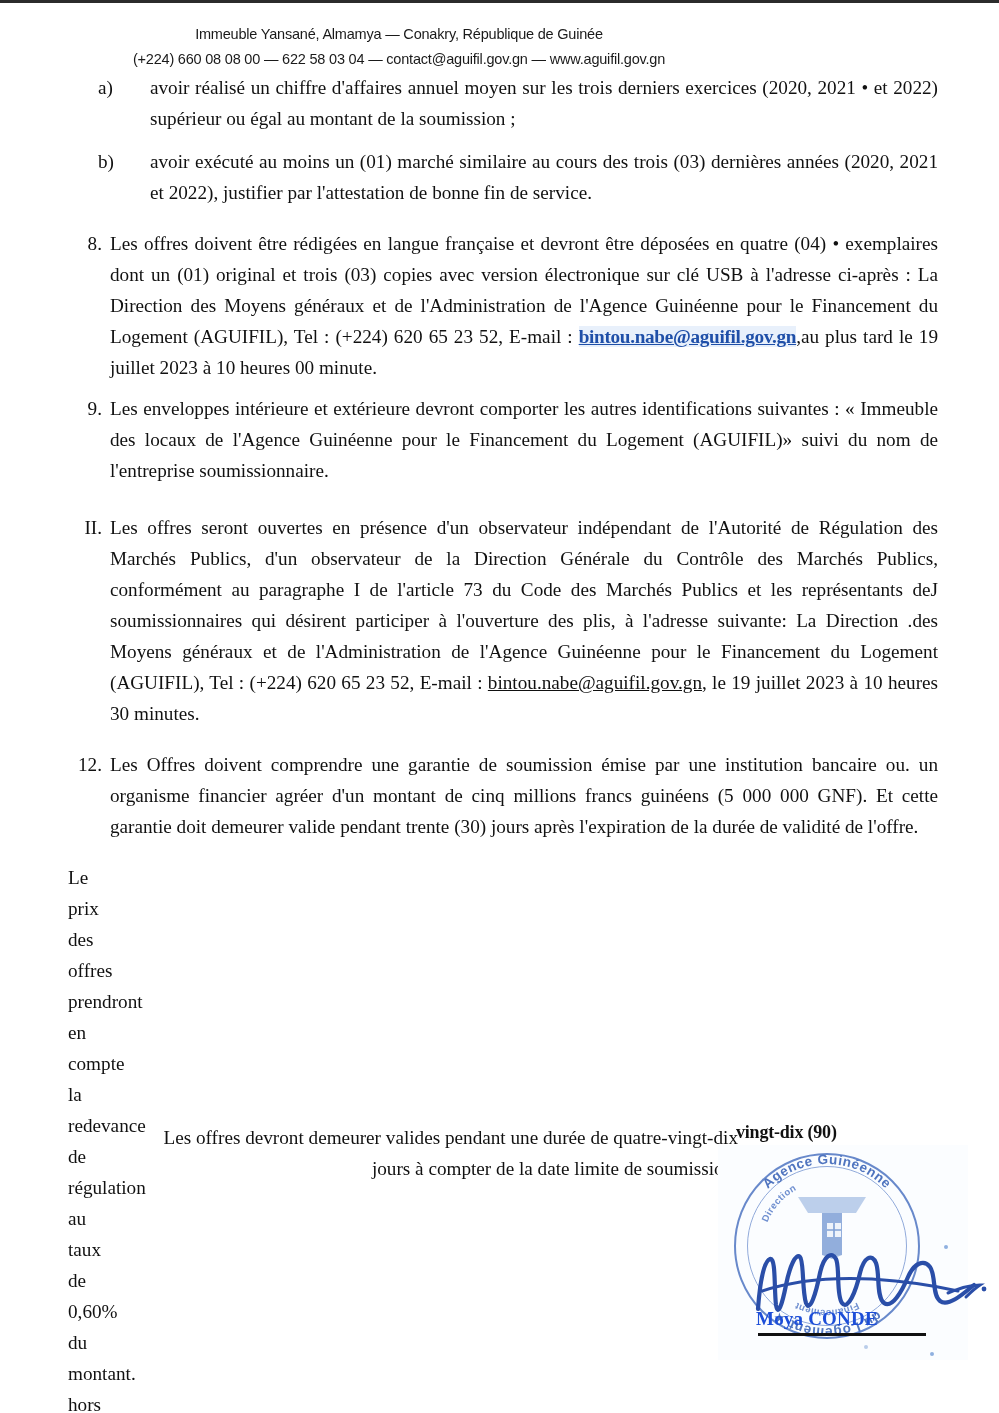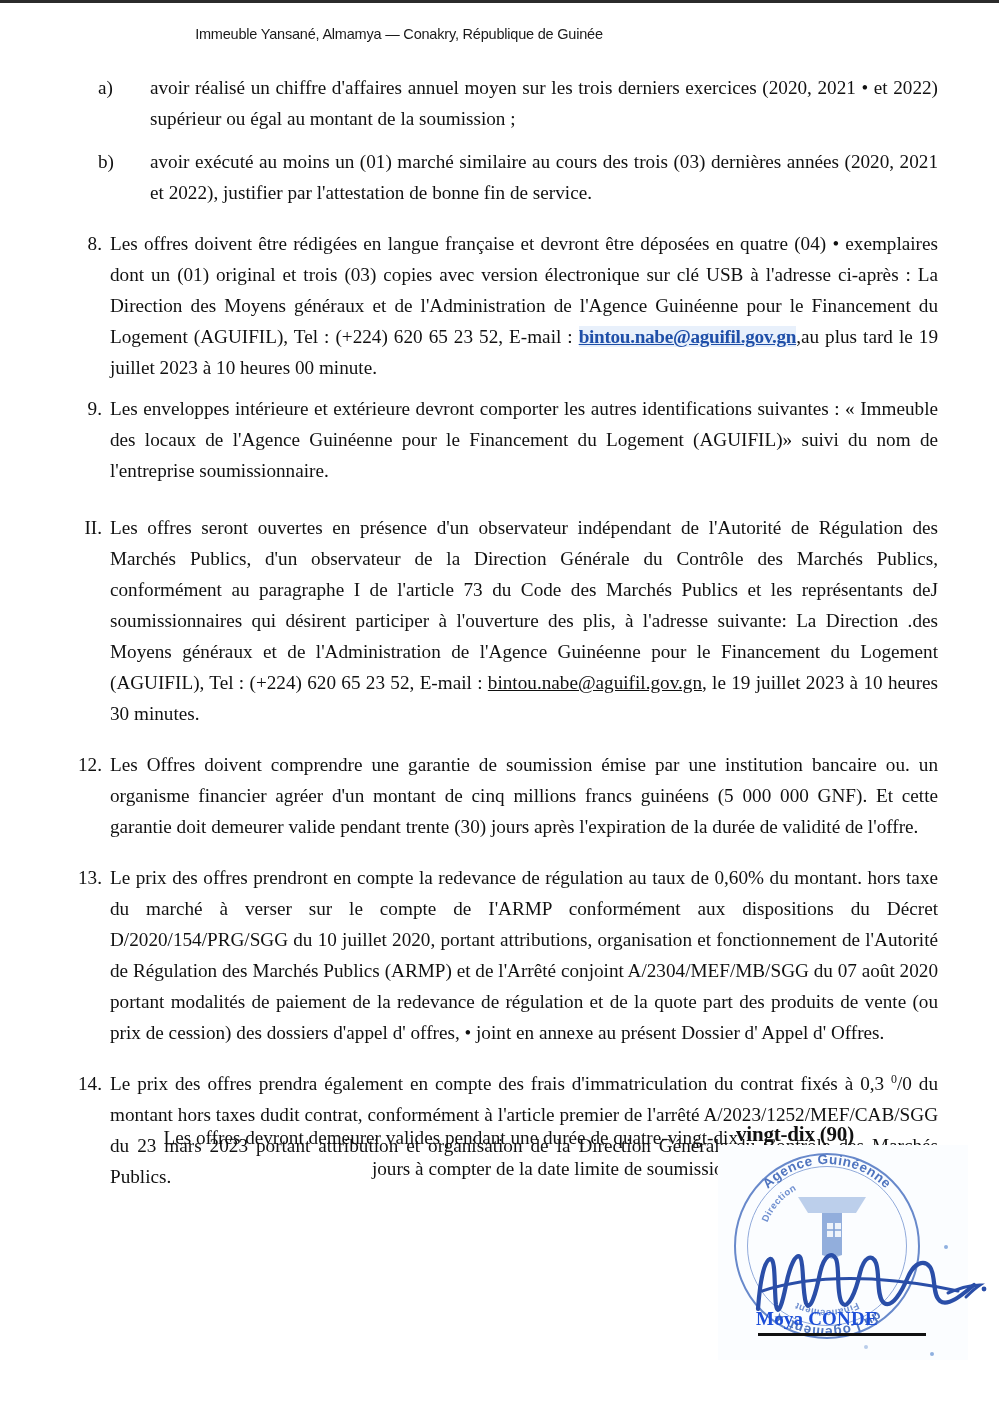--- a/index.html
+++ b/index.html
@@ -125,21 +125,21 @@
     font-size: 19.2px;
     line-height: 31px;
     text-align: right;
   }
 
   
   .overprint {
     position: absolute;
     top: 1122px;
     left: 736px;
-    font-size: 21px;
+    font-size: 18px;
     font-weight: bold;
     letter-spacing: -0.2px;
     white-space: nowrap;
     color: #111111;
   }
 
   
   .stamp-area {
     position: absolute;
     top: 1145px;
@@ -250,20 +250,21 @@
     background: #8fb0e0;
   }
 </style>
 </head>
 <body>
 
 <div class="page-top-rule"></div>
 
 <div class="doc-header">
   <div class="hdr-line">Immeuble Yansané, Almamya — Conakry, République de Guinée</div>
+  <div class="hdr-line">(+224) 660 08 08 00 — 622 58 03 04 — contact@aguifil.gov.gn — www.aguifil.gov.gn</div>
 </div>
 
 <div class="doc-body">
 
   <div class="subclause">
     <span class="marker">a)</span>
     <span class="ctext">avoir réalisé un chiffre d'affaires annuel moyen sur les trois derniers exercices (2020, 2021 • et 2022) supérieur ou égal au montant de la soumission ;</span>
   </div>
 
   <div class="subclause gap-md">
@@ -286,21 +287,20 @@
     <span class="marker">II.</span>
     <span class="ctext"><span>Les offres seront ouvertes en présence d'un observateur indépendant de l'Autorité de Régulation des Marchés Publics, d'un observateur de la Direction Générale du Contrôle des Marchés Publics, conformément au paragraphe I de l'article 73 du Code des Marchés Publics et les représentants deJ soumissionnaires qui désirent participer à l'ouverture des plis, à l'adresse suivante: La Direction .des Moyens généraux et de l'Administration de l'Agence Guinéenne pour le Financement du Logement (AGUIFIL), Tel : (+224) 620 65 23 52, E-mail : </span><a class="email-plain" href="#">bintou.nabe@aguifil.gov.gn</a><span>, le 19 juillet 2023 à 10 heures 30 minutes.</span></span>
   </div>
 
   <div class="clause gap-md">
     <span class="marker">12.</span>
     <span class="ctext">Les Offres doivent comprendre une garantie de soumission émise par une institution bancaire ou. un organisme financier agréer d'un montant de cinq millions francs guinéens (5 000 000 GNF). Et cette garantie doit demeurer valide pendant trente (30) jours après l'expiration de la durée de validité de l'offre.</span>
   </div>
 
   <div class="clause gap-md">
-    <span class="marker">13.</span>
     <span class="ctext">Le prix des offres prendront en compte la redevance de régulation au taux de 0,60% du montant. hors taxe du marché à verser sur le compte de I'ARMP conformément aux dispositions du Décret D/2020/154/PRG/SGG du 10 juillet 2020, portant attributions, organisation et fonctionnement de l'Autorité de Régulation des Marchés Publics (ARMP) et de l'Arrêté conjoint A/2304/MEF/MB/SGG du 07 août 2020 portant modalités de paiement de la redevance de régulation et de la quote part des produits de vente (ou prix de cession) des dossiers d'appel d' offres, • joint en annexe au présent Dossier d' Appel d' Offres.</span>
   </div>
 
   <div class="clause">
     <span class="marker">14.</span>
     <span class="ctext"><span>Le prix des offres prendra également en compte des frais d'immatriculation du contrat fixés à 0,3 </span><span class="sup">0</span><span>/0 du montant hors taxes dudit contrat, conformément à l'article premier de l'arrêté A/2023/1252/MEF/CAB/SGG du 23 mars 2023 portant attribution et organisation de la Direction Générale du Contrôle des Marchés Publics.</span></span>
   </div>
 
 </div>
 

